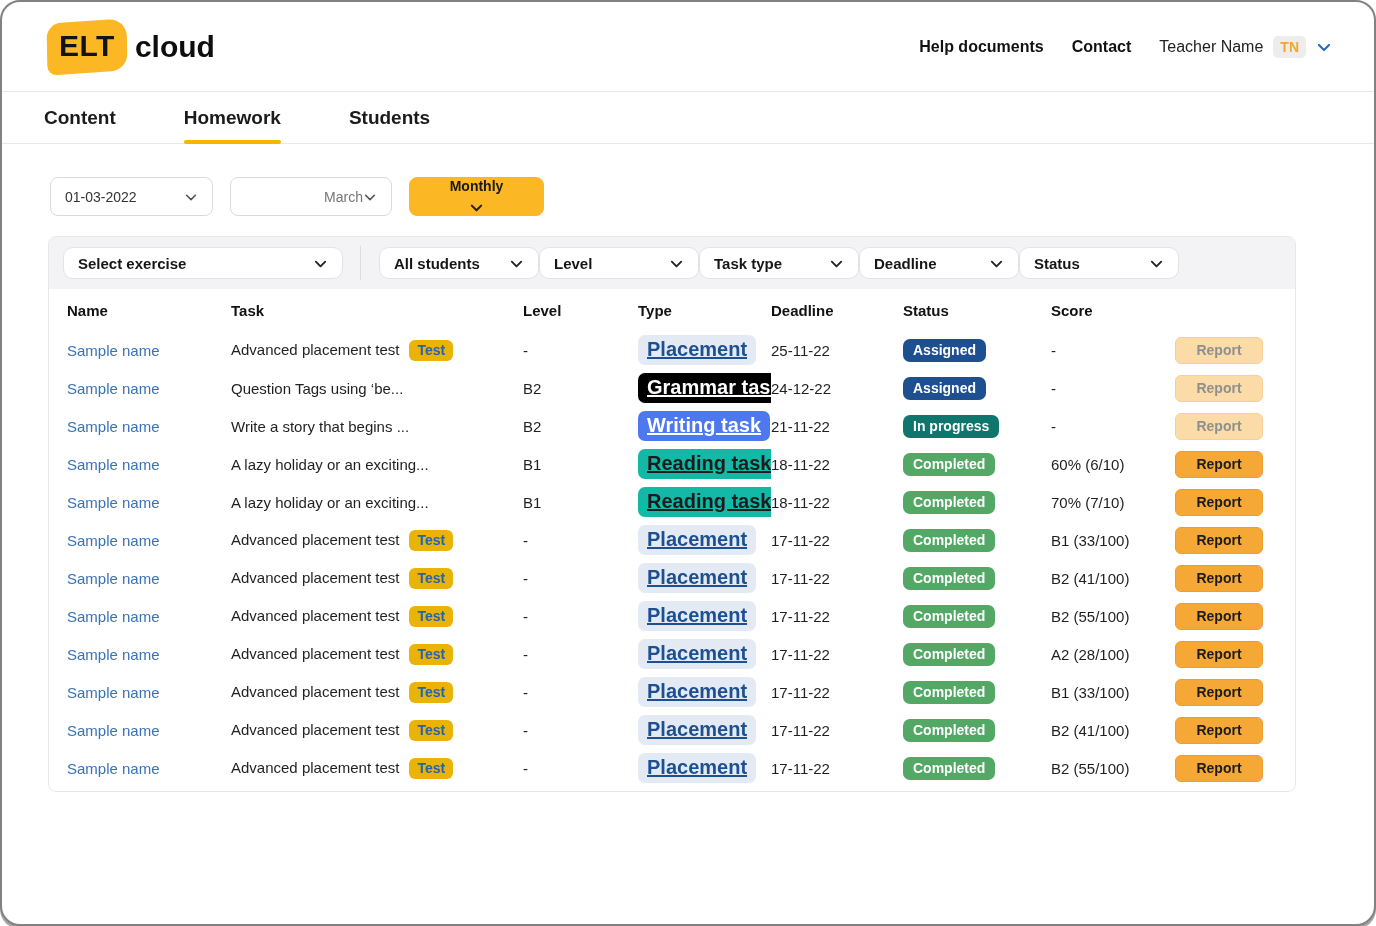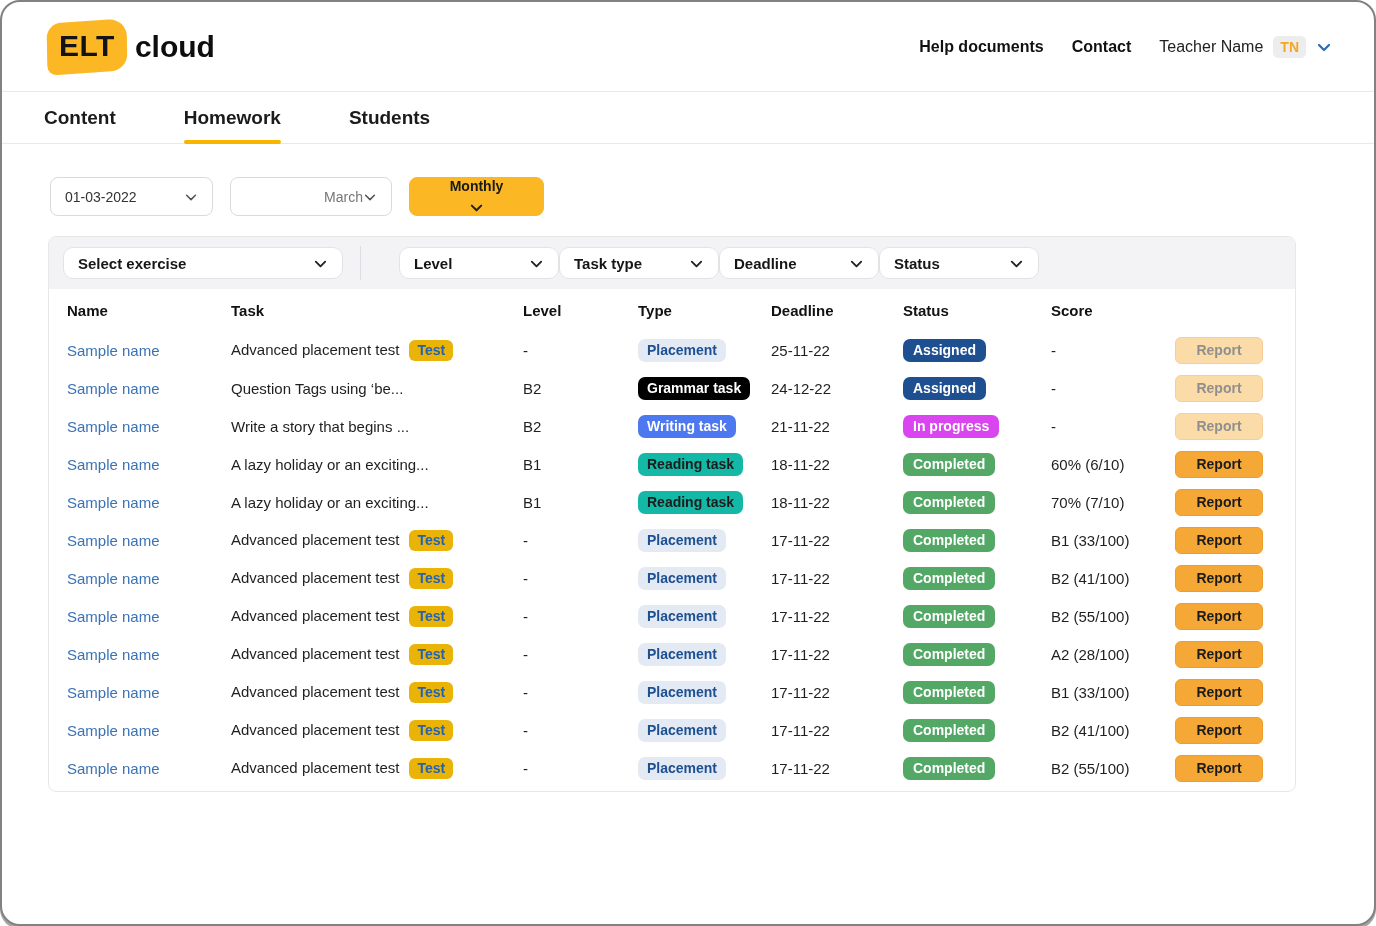--- a/index.html
+++ b/index.html
@@ -72,28 +72,28 @@
   .thead { height:42px; }
   .thead .hcell { font-size:15px; font-weight:bold; color:#111; }
   .trow { height:38px; }
   .cell { font-size:15px; color:#1f1f1f; white-space:nowrap; overflow:hidden; }
   .name-link { color:#3A72B5; cursor:pointer; text-decoration:none; }
   .task-text { color:#1f1f1f; }
   .task-badge {
     display:inline-block; margin-left:10px; background:#eab308; color:#2563AE;
     font-weight:600; font-size:14px; padding:2px 8px 3px; border-radius:6px;
   }
-  .type-pill { display:inline-block; font-size:14px; padding:3px 9px 4px; border-radius:7px; font-weight:600; }
+  .type-pill { display:inline-block; font-size:20px; padding:3px 9px 4px; border-radius:7px; font-weight:600;text-decoration:underline; }
   .type-placement { background:#E4EAF4; color:#1D4F91; }
   .type-grammar { background:#000000; color:#fff; }
   .type-writing { background:#4D78EF; color:#fff; }
   .type-reading { background:#14b8a6; color:#1c1c1c; font-weight:bold; }
   .status-pill { display:inline-block; font-size:14px; font-weight:bold; padding:3px 10px 4px; border-radius:7px; color:#fff; }
   .status-assigned { background:#1D4F91; }
-  .status-inprogress { background:#d946ef; }
+  .status-inprogress { background:#0f766e; }
   .status-completed { background:#53A866; }
   .report-btn {
     width:88px; height:27px; border-radius:6px; font-size:14px; font-weight:bold;
     font-family:inherit; cursor:pointer;
     background:#F5A836; border:1px solid #ef9d2a; color:#1c1c1c;
   }
   .report-btn.disabled { background:#FBDCA9; border:1px solid #F6CE96; color:#8f8f8f; cursor:default; }
   .more { display:inline-flex; gap:3px; align-items:center; cursor:pointer; padding:6px 2px; }
   .more i { width:5px; height:5px; border-radius:50%; background:#111; }
   .cell.actions { text-align:right; }
@@ -161,20 +161,28 @@
     <div class="panel-filters">
       <div class="pf pf-exercise">
         <span>Select exercise</span>
         <span class="chev chev-dark">
           <svg width="15" height="15" viewBox="0 0 16 16">
               <path d="M3 6l5 5 5-5" fill="none" stroke="currentColor" stroke-width="2" stroke-linecap="round" stroke-linejoin="round"></path>
             </svg>
         </span>
       </div>
       <div class="pf-divider"></div>
+      <div class="pf pf-sm">
+        <span>All students</span>
+        <span class="chev chev-dark">
+          <svg width="15" height="15" viewBox="0 0 16 16">
+              <path d="M3 6l5 5 5-5" fill="none" stroke="currentColor" stroke-width="2" stroke-linecap="round" stroke-linejoin="round"></path>
+            </svg>
+        </span>
+      </div>
       <div class="pf pf-sm pf-gap">
         <span>Level</span>
         <span class="chev chev-dark">
           <svg width="15" height="15" viewBox="0 0 16 16">
               <path d="M3 6l5 5 5-5" fill="none" stroke="currentColor" stroke-width="2" stroke-linecap="round" stroke-linejoin="round"></path>
             </svg>
         </span>
       </div>
       <div class="pf pf-sm pf-gap">
         <span>Task type</span>

